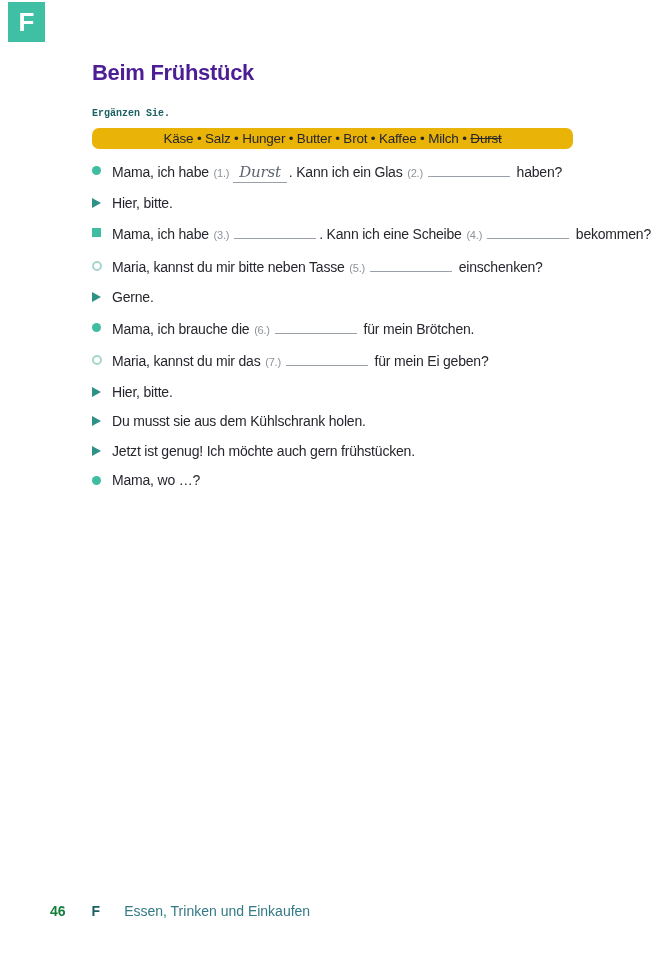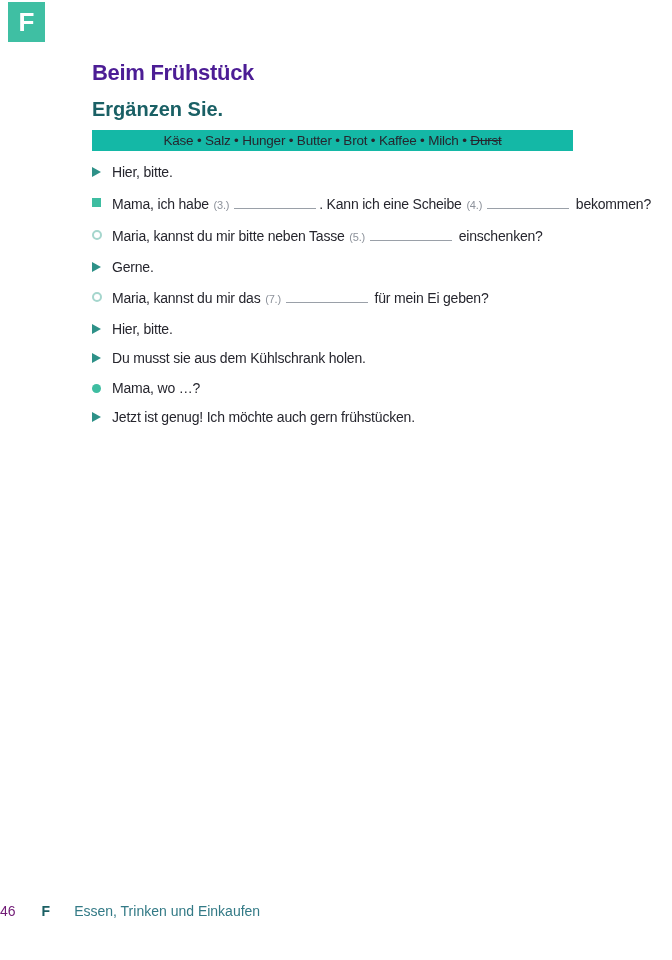--- a/index.html
+++ b/index.html
@@ -20,29 +20,29 @@
   }
   .content{
     position:absolute;left:92px;top:60px;width:566px;
   }
   .title{
     margin:0;
     font-size:22px;font-weight:700;color:#4c1d95;
     letter-spacing:-0.3px;
   }
   .subtitle{
-    margin-top:12px;
-    font-size:20px;font-weight:700;color:#1a6065;
+    margin-top:22px;
+    font-size:10px;font-weight:700;color:#1a6065;font-family:Liberation Mono, monospace;
   }
   .wordbank{
     margin-top:9px;
     width:481px;height:21px;
-    background:#14b8a6;
+    background:#eab308;
     text-align:center;line-height:21px;
-    font-size:13.5px;color:#26262e;letter-spacing:-0.2px;
+    font-size:13.5px;color:#26262e;letter-spacing:-0.2px;border-radius:7px;
   }
   .struck{text-decoration:line-through;}
   .dialog{margin-top:14px;}
   .line{
     display:flex;align-items:flex-start;
     margin-bottom:15px;
     font-size:14px;line-height:14.5px;letter-spacing:-0.2px;
   }
   .marker{width:20px;flex:none;display:block;}
   .marker.dot{width:9px;height:9px;border-radius:50%;background:#3ebda1;margin:3px 11px 0 0;}
@@ -59,69 +59,77 @@
   .fill{
     font-family:"DejaVu Serif",serif;font-style:italic;
     color:#5d6470;font-size:15px;
     border-bottom:1.3px solid #9aa0a8;
     padding:0 6px 1px;margin:0 2px;
   }
   .footer{
     position:absolute;left:0;top:903px;width:100%;
     font-size:14px;display:flex;align-items:baseline;
   }
-  .pagenum{color:#701a75;font-weight:400;}
+  .pagenum{margin-left:50px;color:#15803d;font-weight:700;}
   .chapletter{margin-left:26px;color:#1a5f63;font-weight:700;}
   .chaptitle{margin-left:24px;color:#337a86;}
 </style>
 </head>
 <body>
 
 <div class="badge">F</div>
 
 <div class="content">
   <h1 class="title">Beim Frühstück</h1>
   <div class="subtitle">Ergänzen Sie.</div>
   <div class="wordbank" id="wordbank"><span>Käse</span><span> • </span><span>Salz</span><span> • </span><span>Hunger</span><span> • </span><span>Butter</span><span> • </span><span>Brot</span><span> • </span><span>Kaffee</span><span> • </span><span>Milch</span><span> • </span><span class="struck">Durst</span></div>
   <div class="dialog" id="dialog">
+      <div class="line">
+        <span class="marker dot"></span>
+        <span class="line-text"><span>Mama, ich habe </span><span class="num">(1.)</span><span class="fill">Durst</span><span>. Kann ich ein Glas </span><span class="num">(2.)</span><span class="blank"></span><span> haben?</span></span>
+      </div>
       <div class="line">
         <span class="marker arrow"></span>
         <span class="line-text"><span>Hier, bitte.</span></span>
       </div>
       <div class="line">
         <span class="marker square"></span>
         <span class="line-text"><span>Mama, ich habe </span><span class="num">(3.)</span><span class="blank"></span><span>. Kann ich eine Scheibe </span><span class="num">(4.)</span><span class="blank"></span><span> bekommen?</span></span>
       </div>
       <div class="line">
         <span class="marker ring"></span>
         <span class="line-text"><span>Maria, kannst du mir bitte neben Tasse </span><span class="num">(5.)</span><span class="blank"></span><span> einschenken?</span></span>
       </div>
       <div class="line">
         <span class="marker arrow"></span>
         <span class="line-text"><span>Gerne.</span></span>
       </div>
       <div class="line">
+        <span class="marker dot"></span>
+        <span class="line-text"><span>Mama, ich brauche die </span><span class="num">(6.)</span><span class="blank"></span><span> für mein Brötchen.</span></span>
+      </div>
+      <div class="line">
         <span class="marker ring"></span>
         <span class="line-text"><span>Maria, kannst du mir das </span><span class="num">(7.)</span><span class="blank"></span><span> für mein Ei geben?</span></span>
       </div>
       <div class="line">
         <span class="marker arrow"></span>
         <span class="line-text"><span>Hier, bitte.</span></span>
       </div>
       <div class="line">
         <span class="marker arrow"></span>
         <span class="line-text"><span>Du musst sie aus dem Kühlschrank holen.</span></span>
       </div>
       <div class="line">
+        <span class="marker arrow"></span>
+        <span class="line-text"><span>Jetzt ist genug! Ich möchte auch gern frühstücken.</span></span>
+      </div>
+      <div class="line">
         <span class="marker dot"></span>
         <span class="line-text"><span>Mama, wo …?</span></span>
-      </div>
-      <div class="line">
-        <span class="marker arrow"></span>
-        <span class="line-text"><span>Jetzt ist genug! Ich möchte auch gern frühstücken.</span></span>
       </div>
     </div>
 </div>
 
 <div class="footer">
   <span class="pagenum">46</span>
   <span class="chapletter">F</span>
   <span class="chaptitle">Essen, Trinken und Einkaufen</span>
 </div>
 

